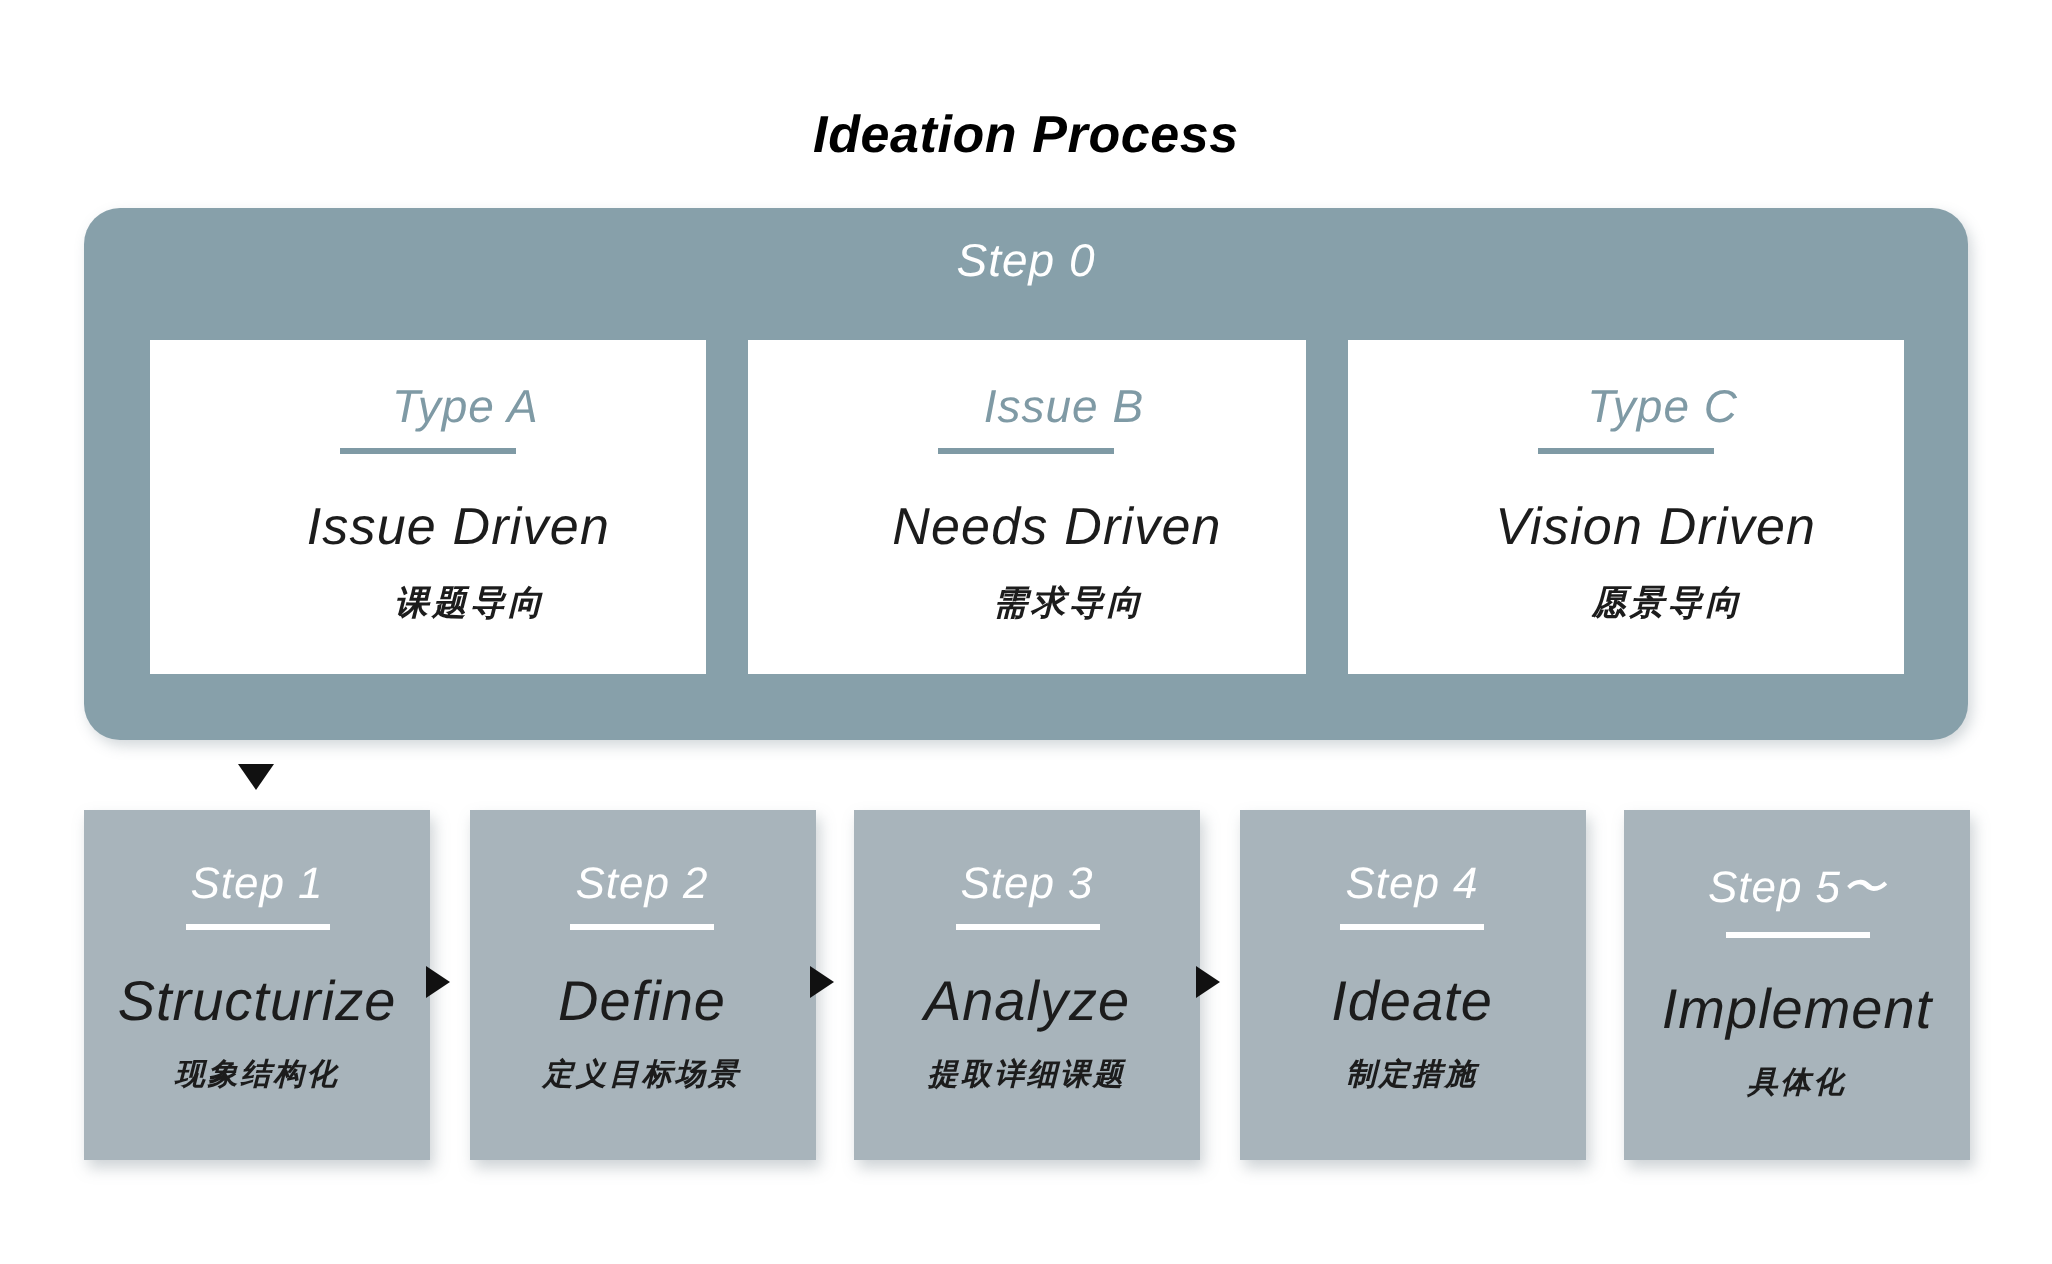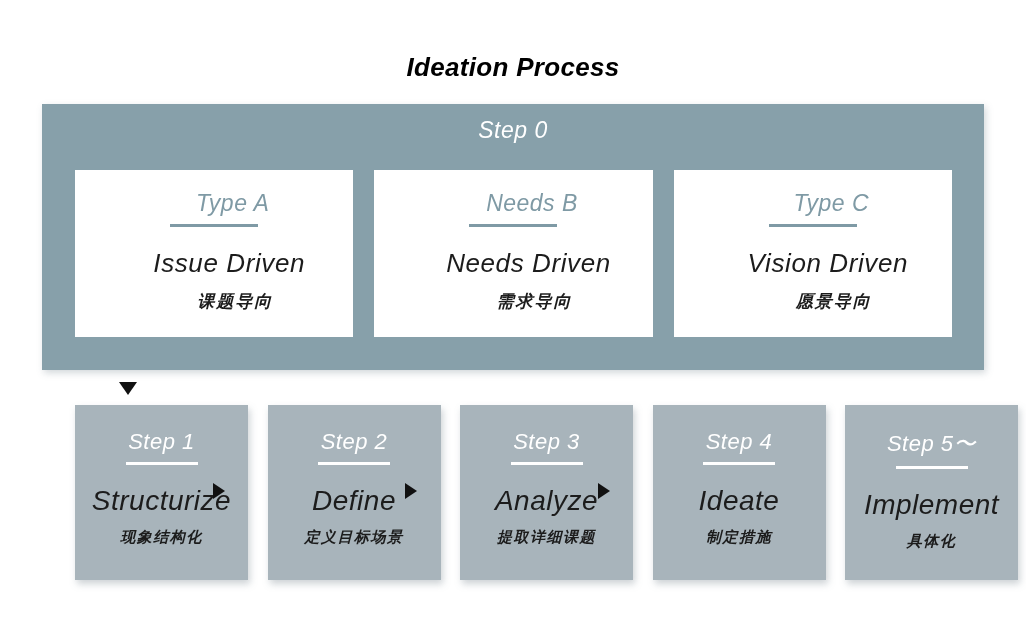--- a/index.html
+++ b/index.html
@@ -30,20 +30,21 @@
     font-weight: bold;
     color: #000;
     letter-spacing: 0.3px;
   }
   .step0 {
     position: absolute;
     left: 42px; top: 104px;
     width: 942px; height: 266px;
     background: var(--step0-bg);
     box-shadow: 2px 3px 7px rgba(110, 125, 135, 0.30);
+    border-radius: 18px;
   }
   .step0-label {
     margin-top: 13px;
     text-align: center;
     color: var(--label-white);
     font-size: 23px;
     letter-spacing: 0.5px;
   }
   .cards {
     position: absolute;
@@ -91,21 +92,20 @@
     border-left: 9px solid transparent;
     border-right: 9px solid transparent;
     border-top: 13px solid var(--arrow-black);
   }
   .steps {
     position: absolute;
     left: 42px; top: 405px;
     width: 943px; height: 175px;
     display: flex;
     justify-content: space-between;
-    margin-left: 33px;
   }
   .step-box {
     width: 173px; height: 175px;
     background: var(--step-bg);
     text-align: center;
     box-shadow: 2px 4px 7px rgba(115, 128, 138, 0.35);
   }
   .step-label {
     margin-top: 24px;
     color: var(--label-white);
@@ -154,21 +154,21 @@
     <div class="cards">
 
       <div class="card">
         <div class="type-label">Type A</div>
         <div class="type-underline"></div>
         <div class="type-en">Issue Driven</div>
         <div class="type-zh">课题导向</div>
       </div>
 
       <div class="card">
-        <div class="type-label">Needs B</div>
+        <div class="type-label">Issue B</div>
         <div class="type-underline"></div>
         <div class="type-en">Needs Driven</div>
         <div class="type-zh">需求导向</div>
       </div>
 
       <div class="card">
         <div class="type-label">Type C</div>
         <div class="type-underline"></div>
         <div class="type-en">Vision Driven</div>
         <div class="type-zh">愿景导向</div>

